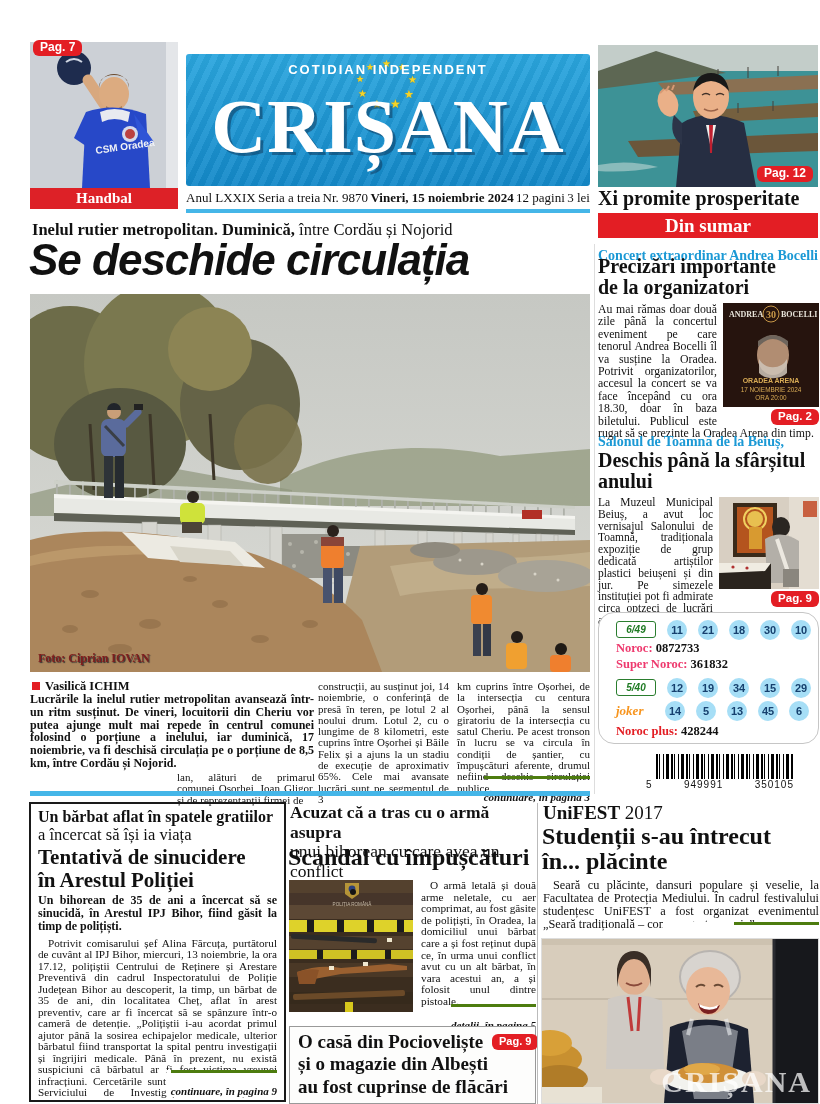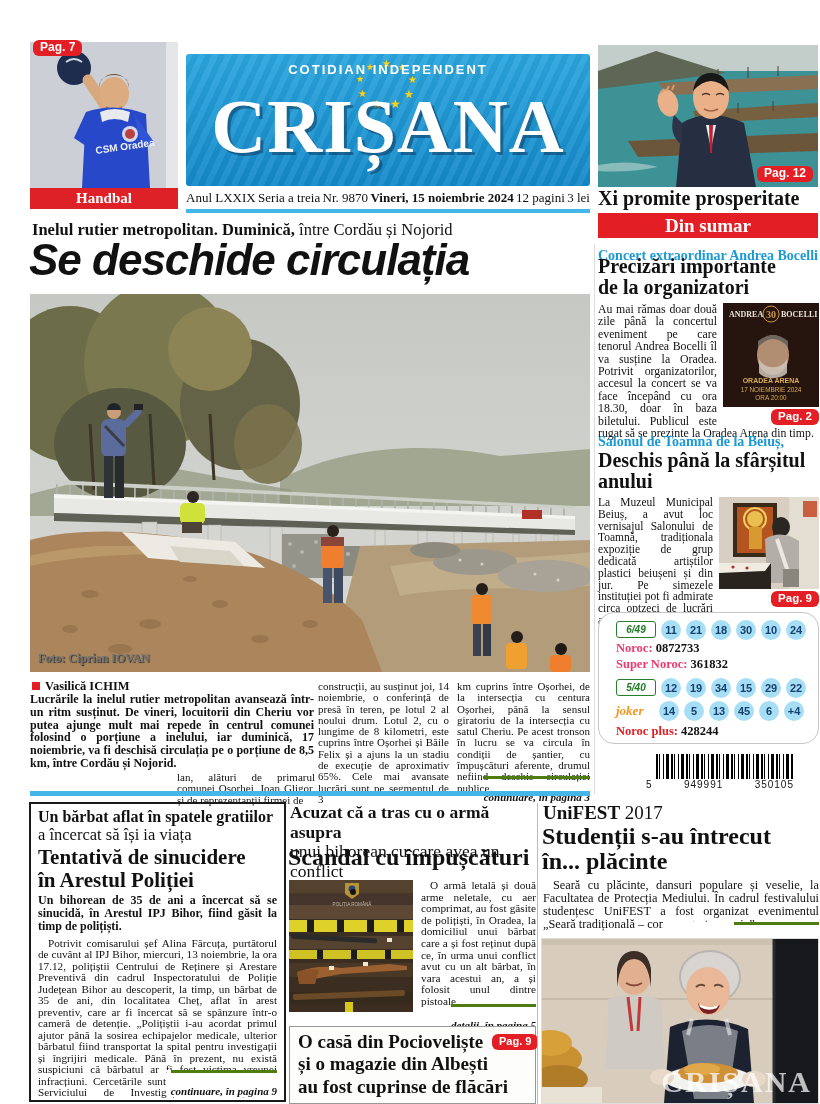--- a/index.html
+++ b/index.html
@@ -8,21 +8,21 @@
   .abs{position:absolute;}
   .sans{font-family:"Liberation Sans",sans-serif;}
   .badge{background:#e31e24;color:#fff;font:bold 11px "Liberation Sans",sans-serif;
          padding:1px 7px 2px;display:inline-block;line-height:13px;border-radius:6px;}
   .jtext{text-align:justify;}
   .cont{font:bold italic 11px "Liberation Serif",serif;}
   .cont .inner{border-top:3px solid #4d7c0f;padding-top:12px;display:inline-block;}
   .kickblue{color:#1b99d5;font-weight:bold;}
   .ball{display:inline-flex;align-items:center;justify-content:center;width:20px;height:20px;
         border-radius:50%;background:#a6def6;color:#16406e;
-        font:bold 11px "Liberation Sans",sans-serif;margin-left:5px;flex:none;}
+        font:bold 11px "Liberation Sans",sans-serif;margin-left:11px;flex:none;}
   .lrow{display:flex;align-items:center;height:23px;}
   .lotologo{width:38px;height:15px;border:1px solid #2a7d2e;border-radius:3px;color:#1e7a22;
             font:bold italic 10px "Liberation Sans",sans-serif;display:flex;align-items:center;
             justify-content:center;background:#fff;flex:none;}
   .norocline{font:bold 12.5px "Liberation Serif",serif;height:16px;}
   .noroclabel{color:#ee3a6e;}
   .norocplus{color:#e31e24;}
   .star{position:absolute;color:#f5d42a;text-shadow:0 0 1px #b89000;}
   .floatright{float:right;margin:0 0 2px 6px;}
   .hl{font-weight:bold;line-height:1.06;}
@@ -239,21 +239,21 @@
         <rect x="443" y="330" width="8" height="32" fill="#3a404f"></rect>
         <rect x="453" y="330" width="8" height="32" fill="#333947"></rect>
       </g>
       <g>
         <circle cx="487" cy="343" r="6" fill="#241d18"></circle>
         <rect x="476" y="349" width="21" height="26" rx="4" fill="#f0a030"></rect>
         <circle cx="531" cy="355" r="6" fill="#1f1a15"></circle>
         <rect x="520" y="361" width="21" height="17" rx="4" fill="#ef7f2e"></rect>
       </g>
     </svg>
-    <span style="position:absolute;left:8px;bottom:6px;color:#737373;font:bold 12px 'Liberation Serif',serif;
+    <span style="position:absolute;left:8px;bottom:6px;color:#7f1d1d;font:bold 12px 'Liberation Serif',serif;
                  text-shadow:1px 1px 1px #333;margin-top:28px;">Foto: Ciprian IOVAN</span>
   </div>
 
   <div class="abs" style="left:32px;top:679px;font:bold 12.5px 'Liberation Serif',serif;">
     <span style="display:inline-block;width:8px;height:8px;background:#e31e24;margin-right:5px;"></span><span>Vasilică ICHIM</span>
   </div>
   <div class="abs jtext" style="left:30px;top:693px;width:284px;font-weight:bold;font-size:12px;line-height:12.8px;">Lucrările la inelul rutier metropolitan avansează într-un ritm susținut. De vineri, locuitorii din Cheriu vor putea ajunge mult mai repede în centrul comunei folosind o porțiune a inelului, iar duminică, 17 noiembrie, va fi deschisă circulația pe o porțiune de 8,5 km, între Cordău și Nojorid.</div>
   <div class="abs jtext" style="left:177px;top:772px;width:138px;font-size:11px;line-height:11.3px;">lan, alături de primarul comunei Oșorhei, Ioan Gligor, și de reprezentanții firmei de</div>
   <div class="abs jtext" style="left:318px;top:681px;width:131px;font-size:11px;line-height:11.3px;">construcții, au susținut joi, 14 noiembrie, o conferință de presă în teren, pe lotul 2 al noului drum. Lotul 2, cu o lungime de 8 kilometri, este cuprins între Oșorhei și Băile Felix și a ajuns la un stadiu de execuție de aproximativ 65%. Cele mai avansate lucrări sunt pe segmentul de 3</div>
   <div class="abs jtext" style="left:457px;top:681px;width:133px;font-size:11px;line-height:11.3px;">km cuprins între Oșorhei, de la intersecția cu centura Oșorhei, până la sensul giratoriu de la intersecția cu satul Cheriu. Pe acest tronson în lucru se va circula în condiții de șantier, cu împușcături aferente, drumul nefiind deschis circulației publice.</div>

